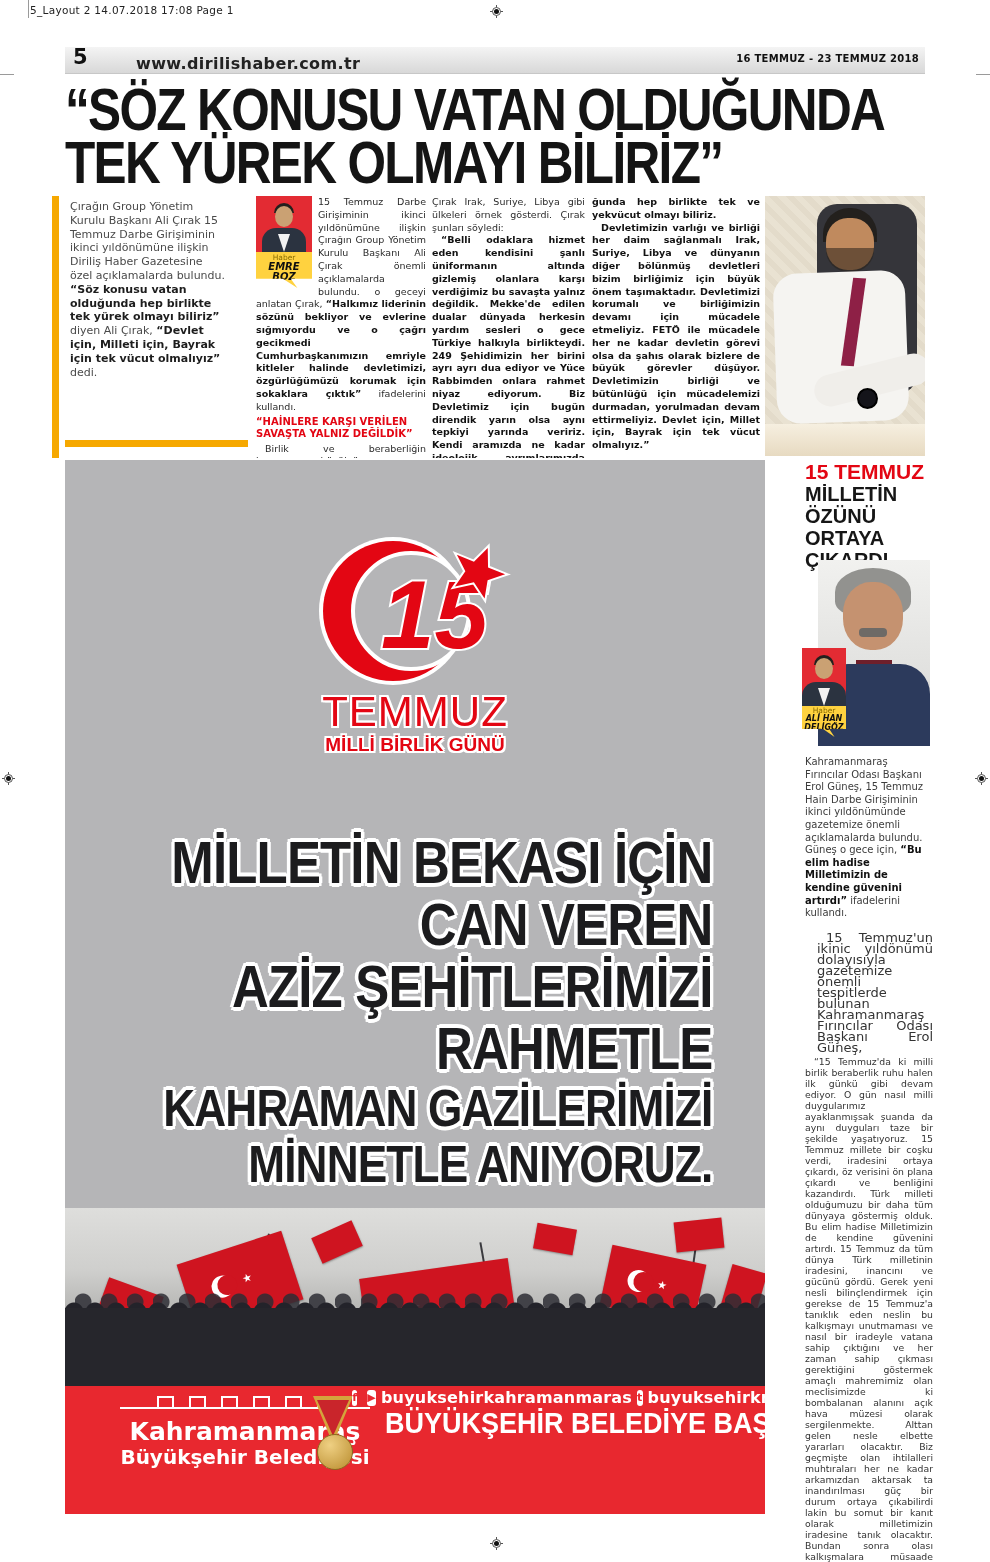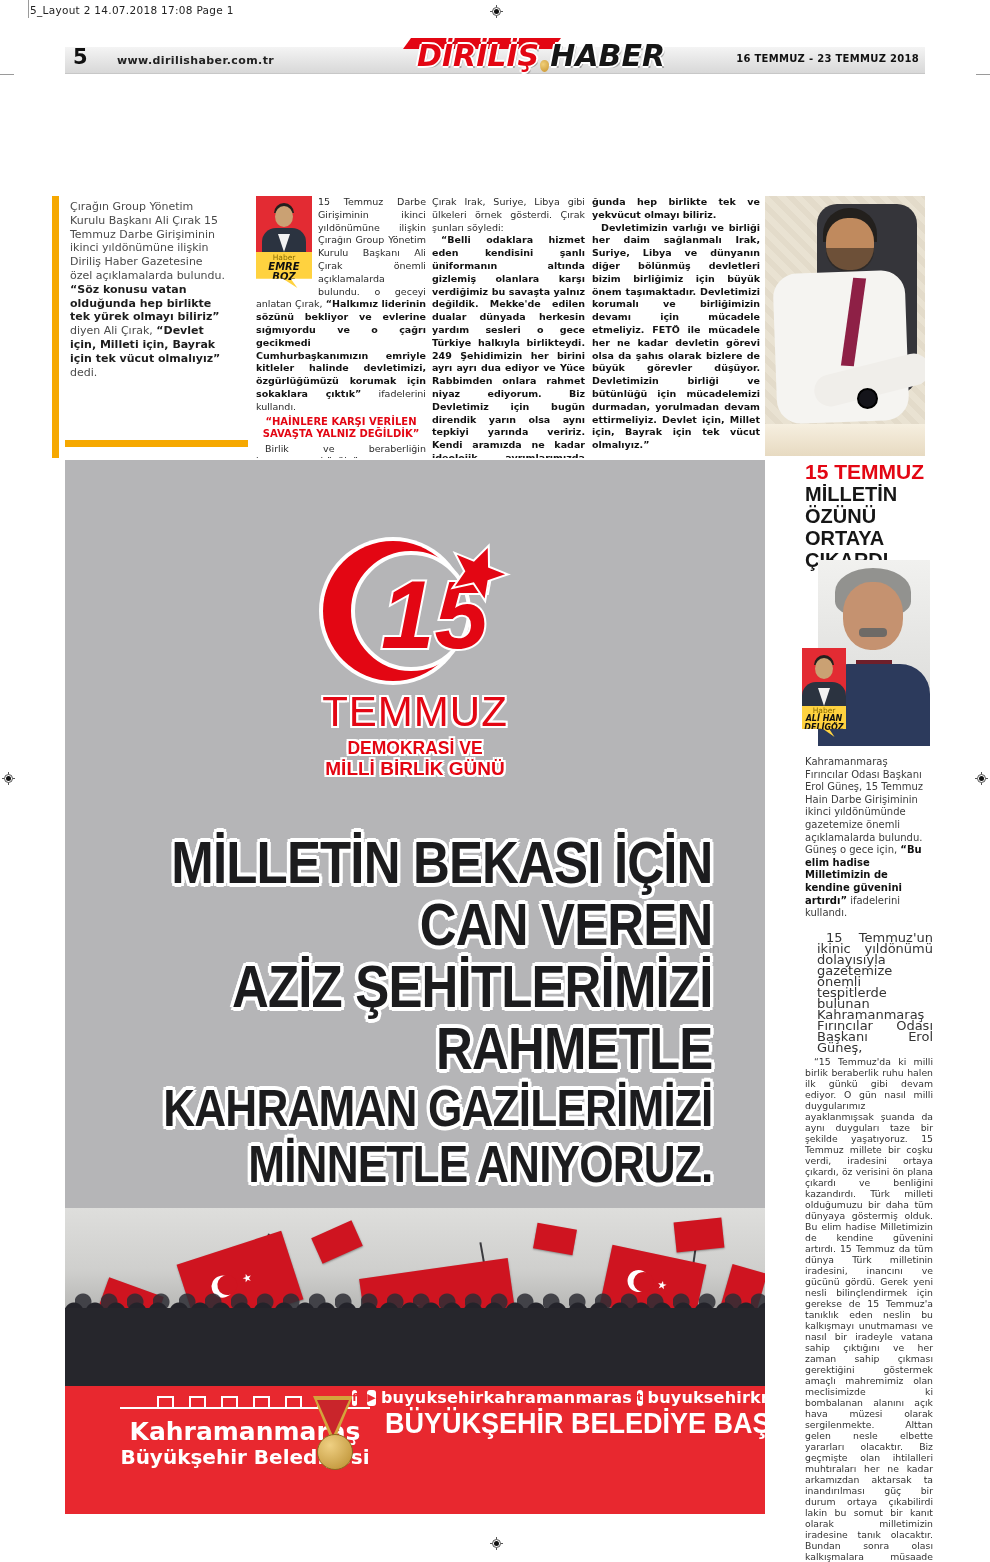--- a/index.html
+++ b/index.html
@@ -10,21 +10,21 @@
   .cropline{position:absolute;background:#9a9a9a;}
   .regmark{position:absolute;width:13px;height:13px;
     background:linear-gradient(#555,#555) center/13px 1px no-repeat,
                linear-gradient(#555,#555) center/1px 13px no-repeat;}
   .regmark::before{content:"";position:absolute;inset:2px;border:1px solid #555;border-radius:50%;background:#fff;}
   .regmark::after{content:"";position:absolute;left:50%;top:50%;width:5px;height:5px;margin:-2.5px;background:#111;border-radius:50%;}
   
   .masthead{position:absolute;left:65px;top:47px;width:860px;height:26px;
     background:linear-gradient(#f4f4f4,#d8d8d8);border-bottom:1px solid #c7c7c7;}
   .page-num{position:absolute;left:8px;top:-2px;font-size:21px;font-weight:bold;color:#111;}
-  .site-url{position:absolute;left:52px;top:7px;font-size:11px;font-weight:bold;color:#222;letter-spacing:.4px;}
+  .site-url{position:absolute;left:71px;top:7px;font-size:16px;font-weight:bold;color:#222;letter-spacing:.4px;}
   .date-range{position:absolute;right:6px;top:6px;font-size:10px;font-weight:bold;color:#111;letter-spacing:.3px;}
   .paper-logo{position:absolute;left:352px;top:-9px;height:40px;white-space:nowrap;font-style:italic;font-weight:bold;}
   .logo-flag{position:absolute;left:-10px;top:0px;width:150px;height:11px;background:#e30613;transform:skewX(-36deg);}
   .logo-word1{position:relative;font-size:30px;color:#e30613;
     text-shadow:-2px 0 0 #fff,2px 0 0 #fff,0 -2px 0 #fff,0 2px 0 #fff,2px 2px 0 rgba(0,0,0,.25);}
   .logo-drop{display:inline-block;width:9px;height:12px;margin:0 1px;border-radius:50% 50% 50% 50%/40% 40% 60% 60%;
     background:radial-gradient(circle at 35% 35%,#f0cf7a,#c8922c);vertical-align:-6px;}
   .logo-word2{position:relative;font-size:30px;color:#161616;
     text-shadow:-2px 0 0 #fff,2px 0 0 #fff,0 -2px 0 #fff,0 2px 0 #fff,2px 2px 0 rgba(0,0,0,.25);}
   
@@ -37,21 +37,21 @@
   .col p{margin:0;}
   .col .ind{text-indent:9px;display:block;}
   .col b{color:#111;}
   .intro-col{left:52px;width:183px;border-left:7px solid #f6a800;padding:4px 8px 0 11px;box-sizing:border-box;
     font-size:11px;line-height:13.8px;color:#4a4a4a;text-align:left;}
   .intro-col b{color:#1d1d1d;}
   .intro-bottombar{position:absolute;left:65px;top:244px;width:183px;height:7px;background:#f6a800;}
   .col2{left:256px;width:170px;}
   .col3{left:432px;width:153px;}
   .col4{left:592px;width:168px;}
-  .subhead{color:#e30613;font-weight:bold;text-align:center;font-size:10px;line-height:12.5px;margin:2px 0;}
+  .subhead{color:#e30613;font-weight:bold;text-align:left;font-size:10px;line-height:12.5px;margin:2px 0;}
   
   .badge{float:left;width:56px;margin:0 6px 2px 0;}
   .badge-photo{position:relative;width:56px;height:56px;background:#e32b33;overflow:hidden;}
   .mini-head{position:absolute;left:50%;top:10px;width:18px;height:21px;margin-left:-9px;border-radius:50%;background:#caa173;}
   .mini-hair{position:absolute;left:50%;top:7px;width:20px;height:10px;margin-left:-10px;border-radius:10px 10px 0 0;background:#23201d;}
   .mini-body{position:absolute;left:50%;bottom:0;width:44px;height:24px;margin-left:-22px;border-radius:14px 14px 0 0;background:#2b3340;}
   .mini-shirt{position:absolute;left:50%;bottom:0;width:12px;height:18px;margin-left:-6px;background:#f2f2f2;clip-path:polygon(0 0,100% 0,50% 100%);}
   .badge-tag{position:relative;background:#ffd23f;padding:2px 2px 6px 2px;text-align:center;
     clip-path:polygon(0 0,100% 0,100% 74%,62% 74%,74% 100%,48% 74%,0 74%);}
   .badge-tag .lbl{display:block;font-size:7.5px;color:#8a6d00;line-height:8px;}
@@ -148,27 +148,27 @@
   <div class="cropline" style="left:0;top:74px;width:14px;height:1px;"></div>
   <div class="cropline" style="right:0;top:74px;width:14px;height:1px;"></div>
   <div class="regmark" style="left:490px;top:5px;"></div>
   <div class="regmark" style="left:2px;top:772px;"></div>
   <div class="regmark" style="left:975px;top:772px;"></div>
   <div class="regmark" style="left:490px;top:1537px;"></div>
 
   <header class="masthead">
     <span class="page-num">5</span>
     <span class="site-url">www.dirilishaber.com.tr</span>
-    <span class="paper-logo">
-      <span class="logo-flag"></span>
-      <span class="logo-word1">DİRİLİŞ</span><span class="logo-drop"></span><span class="logo-word2">HABER</span>
-    </span>
     <span class="date-range">16 TEMMUZ - 23 TEMMUZ 2018</span>
   </header>
 
+  <section class="headline">
+    <div class="hl">“SÖZ KONUSU VATAN OLDUĞUNDA</div>
+    <div class="hl">TEK YÜREK OLMAYI BİLİRİZ”</div>
+  </section>
 
   <section class="article">
 
     <div class="col intro-col">
       <span>Çırağın Group Yönetim Kurulu Başkanı Ali Çırak 15 Temmuz Darbe Girişiminin ikinci yıldönümüne ilişkin Diriliş Haber Gazetesine özel açıklamalarda bulundu. </span><b>“Söz konusu vatan olduğunda hep birlikte tek yürek olmayı biliriz”</b><span> diyen Ali Çırak, </span><b>“Devlet için, Milleti için, Bayrak için tek vücut olmalıyız”</b><span> dedi.</span>
     </div>
     <div class="intro-bottombar"></div>
 
     <div class="col col2">
       <div class="badge">
@@ -217,21 +217,20 @@
       <svg width="200" height="158" viewBox="0 0 200 158">
         <circle cx="78" cy="79" r="74" fill="#ffffff"></circle>
         <circle cx="78" cy="79" r="70" fill="#e30613"></circle>
         <circle cx="96" cy="79" r="58" fill="#b5b5b7" stroke="#ffffff" stroke-width="4"></circle>
         <text x="66" y="116" font-family="Liberation Sans, sans-serif" font-size="96" font-weight="bold" font-style="italic" fill="#e30613" stroke="#ffffff" stroke-width="4" paint-order="stroke">15</text>
         <g transform="translate(163,40) rotate(22)">
           <path d="M0,-26 L7.6,-8 L26,-8 L12,4 L16,22 L0,11 L-16,22 L-12,4 L-26,-8 L-7.6,-8 Z" fill="#e30613" stroke="#ffffff" stroke-width="4" paint-order="stroke"></path>
         </g>
       </svg>
       <div class="temmuz-word outline-w">TEMMUZ</div>
-      <div class="adlogo-sub1 outline-w">DEMOKRASİ VE</div>
       <div class="adlogo-sub2 outline-w">MİLLİ BİRLİK GÜNÜ</div>
     </div>
 
     <div class="slogan">
       <div class="sl-big">MİLLETİN BEKASI İÇİN</div>
       <div class="sl-big">CAN VEREN</div>
       <div class="sl-big">AZİZ ŞEHİTLERİMİZİ</div>
       <div class="sl-big">RAHMETLE</div>
       <div class="sl-med">KAHRAMAN GAZİLERİMİZİ</div>
       <div class="sl-med">MİNNETLE ANIYORUZ.</div>

